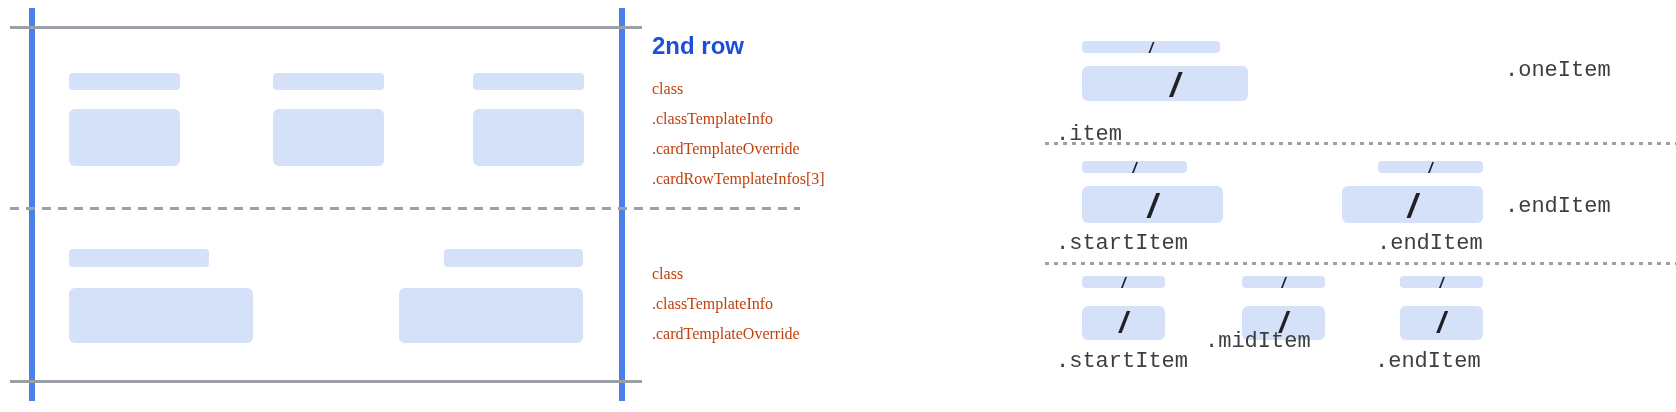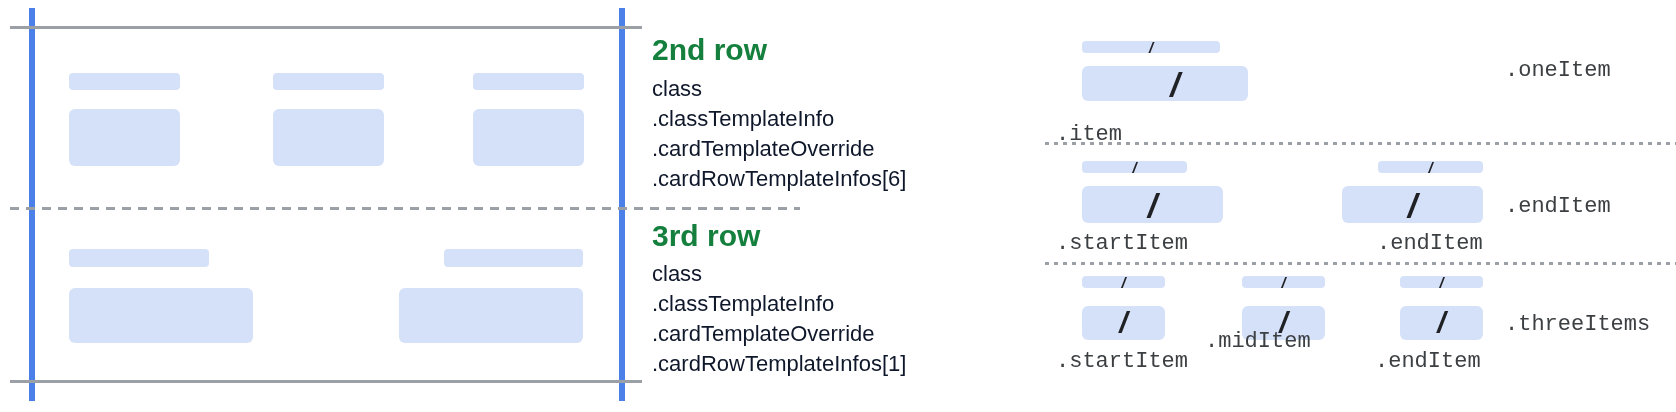--- a/index.html
+++ b/index.html
@@ -33,27 +33,27 @@
     font-family:"Liberation Sans",sans-serif;
     font-weight:bold;font-style:italic;
     color:#202124;line-height:1;
   }
   .sm-slash{font-size:15px;}
   .lg-slash{font-size:34px;}
   .lg3-slash{font-size:30px;}
   
   .anno-heading{
     position:absolute;
-    font-size:30px;font-weight:bold;color:#15803d;
+    font-size:24px;font-weight:bold;color:#1d4ed8;
     line-height:1.1;white-space:nowrap;
   }
   .anno-lines{
     position:absolute;
-    font-family:Liberation Sans, sans-serif;
-    font-size:22px;line-height:30px;color:#0f172a;white-space:nowrap;
+    font-family:Liberation Serif, serif;
+    font-size:16px;line-height:30px;color:#c2410c;white-space:nowrap;
   }
   .mono-label{
     position:absolute;
     font-family:"Liberation Mono","DejaVu Sans Mono",monospace;
     font-size:22px;color:#3c4043;white-space:nowrap;line-height:22px;
   }
 </style>
 </head>
 <body>
 
@@ -75,29 +75,27 @@
   <div class="bar sm" style="left:69px;top:249px;width:140px;height:18px"></div>
   <div class="bar" style="left:69px;top:288px;width:184px;height:55px"></div>
   <div class="bar sm" style="left:444px;top:249px;width:139px;height:18px"></div>
   <div class="bar" style="left:399px;top:288px;width:184px;height:55px"></div>
 
   <div class="anno-heading" style="left:652px;top:33px">2nd row</div>
   <div class="anno-lines" style="left:652px;top:74px">
     <div>class</div>
     <div>.classTemplateInfo</div>
     <div>.cardTemplateOverride</div>
-    <div>.cardRowTemplateInfos[6]</div>
+    <div>.cardRowTemplateInfos[3]</div>
   </div>
 
-  <div class="anno-heading" style="left:652px;top:219px">3rd row</div>
   <div class="anno-lines" style="left:652px;top:259px">
     <div>class</div>
     <div>.classTemplateInfo</div>
     <div>.cardTemplateOverride</div>
-    <div>.cardRowTemplateInfos[1]</div>
   </div>
 
   <div class="dotline" style="left:1045px;top:142px;width:631px"></div>
   <div class="dotline" style="left:1045px;top:262px;width:631px"></div>
 
   <div class="bar sm" style="left:1082px;top:41px;width:138px;height:12px">
     <span class="slash sm-slash">/</span>
   </div>
   <div class="bar" style="left:1082px;top:66px;width:166px;height:35px">
     <span class="slash lg-slash" style="transform:translateX(10px)">/</span>
@@ -135,15 +133,14 @@
   </div>
   <div class="bar sm" style="left:1400px;top:276px;width:83px;height:12px">
     <span class="slash sm-slash">/</span>
   </div>
   <div class="bar" style="left:1400px;top:306px;width:83px;height:34px">
     <span class="slash lg3-slash">/</span>
   </div>
   <div class="mono-label" style="left:1056px;top:351px">.startItem</div>
   <div class="mono-label" style="left:1205px;top:331px">.midItem</div>
   <div class="mono-label" style="left:1375px;top:351px">.endItem</div>
-  <div class="mono-label" style="left:1505px;top:314px">.threeItems</div>
 
 </div>
 
 </body></html>

